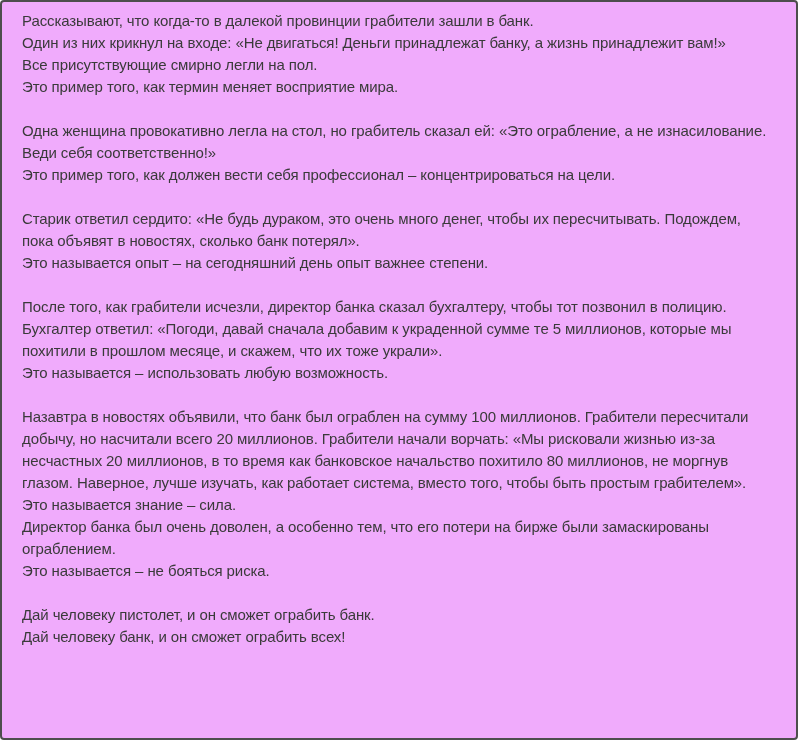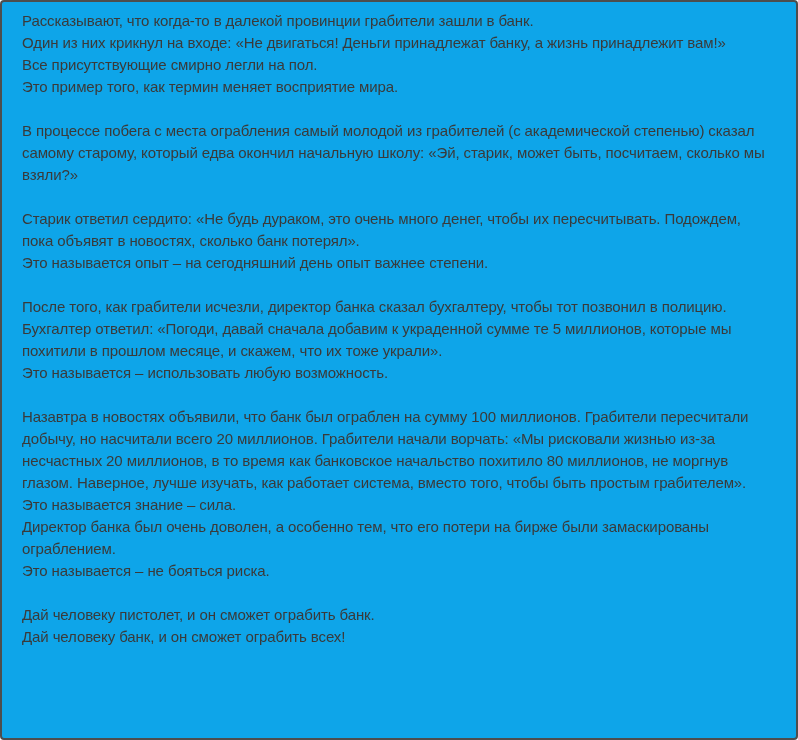--- a/index.html
+++ b/index.html
@@ -6,21 +6,21 @@
     margin: 0;
     padding: 0;
     background: #ffffff;
   }
   .page {
     width: 798px;
     height: 740px;
     box-sizing: border-box;
     border: 2px solid #4d4d4d;
     border-radius: 4px;
-    background: #0ea5e9;
+    background: #f0abfc;
     padding: 8px 18px 6px 20px;
     overflow: hidden;
     font-family: "Liberation Sans", "DejaVu Sans", sans-serif;
     font-size: 15px;
     line-height: 22px;
     color: #3a3a3a;
   }
   .para {
     margin: 0 0 22px 0;
     white-space: pre;           
@@ -31,23 +31,23 @@
   }
 </style>
 </head>
 <body>
 
 <div class="page">
   <p class="para">Рассказывают, что когда-то в далекой провинции грабители зашли в банк.
 Один из них крикнул на входе: «Не двигаться! Деньги принадлежат банку, а жизнь принадлежит вам!»
 Все присутствующие смирно легли на пол.
 Это пример того, как термин меняет восприятие мира.</p>
-  <p class="para">В процессе побега с места ограбления самый молодой из грабителей (с академической степенью) сказал
-самому старому, который едва окончил начальную школу: «Эй, старик, может быть, посчитаем, сколько мы
-взяли?»</p>
+  <p class="para">Одна женщина провокативно легла на стол, но грабитель сказал ей: «Это ограбление, а не изнасилование.
+Веди себя соответственно!»
+Это пример того, как должен вести себя профессионал – концентрироваться на цели.</p>
   <p class="para">Старик ответил сердито: «Не будь дураком, это очень много денег, чтобы их пересчитывать. Подождем,
 пока объявят в новостях, сколько банк потерял».
 Это называется опыт – на сегодняшний день опыт важнее степени.</p>
   <p class="para">После того, как грабители исчезли, директор банка сказал бухгалтеру, чтобы тот позвонил в полицию.
 Бухгалтер ответил: «Погоди, давай сначала добавим к украденной сумме те 5 миллионов, которые мы
 похитили в прошлом месяце, и скажем, что их тоже украли».
 Это называется – использовать любую возможность.</p>
   <p class="para">Назавтра в новостях объявили, что банк был ограблен на сумму 100 миллионов. Грабители пересчитали
 добычу, но насчитали всего 20 миллионов. Грабители начали ворчать: «Мы рисковали жизнью из-за
 несчастных 20 миллионов, в то время как банковское начальство похитило 80 миллионов, не моргнув

